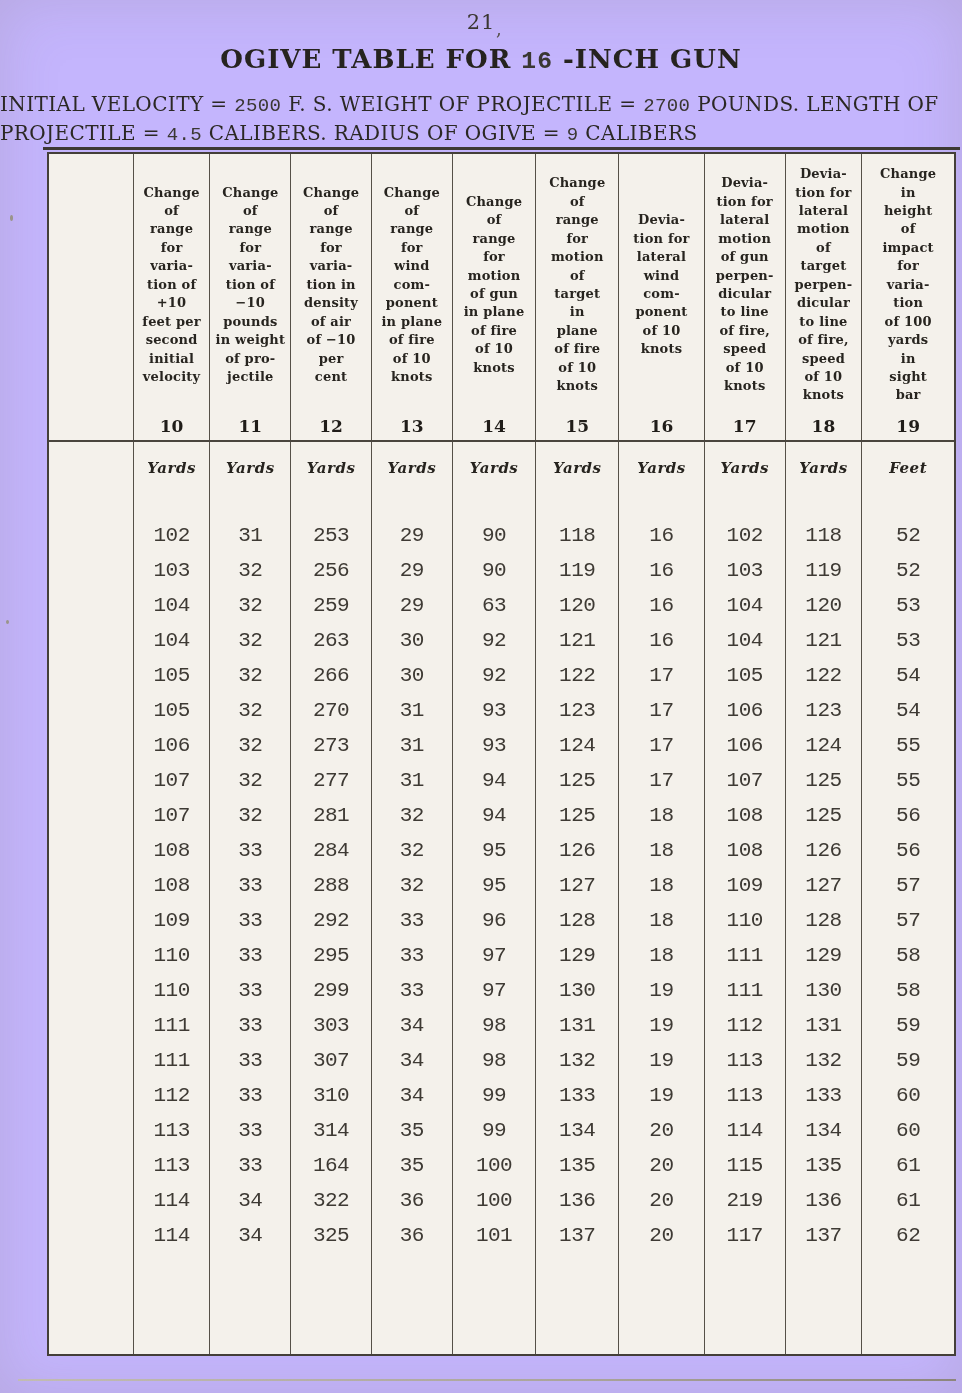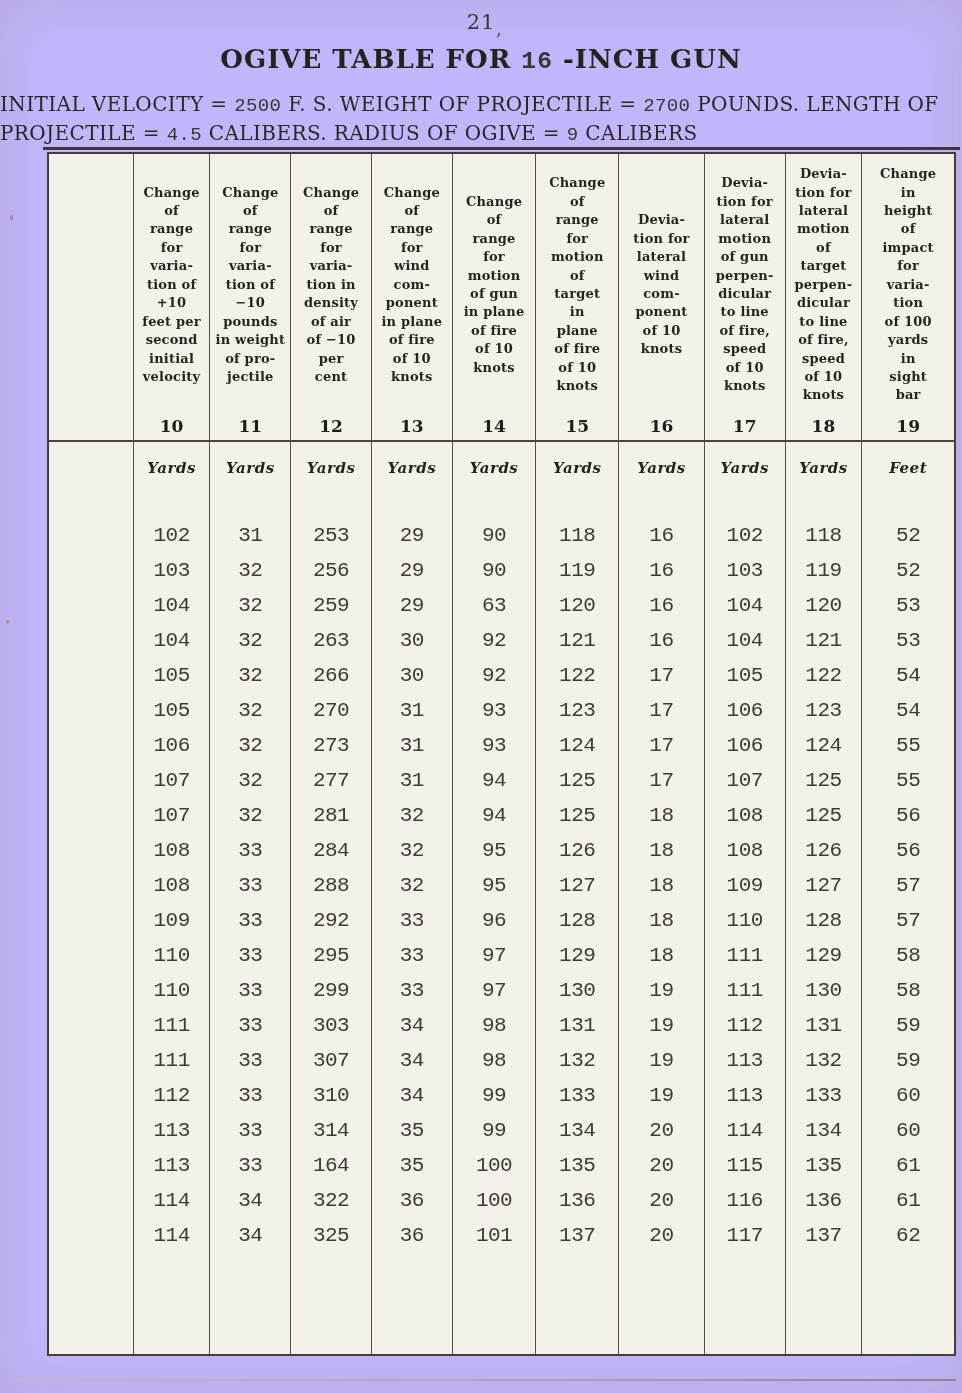--- a/index.html
+++ b/index.html
@@ -549,21 +549,21 @@
             <div class="val">110</div>
             <div class="val">111</div>
             <div class="val">111</div>
             <div class="val">112</div>
             <div class="val">113</div>
           </div>
           <div class="row-group">
             <div class="val">113</div>
             <div class="val">114</div>
             <div class="val">115</div>
-            <div class="val">116</div>
+            <div class="val">219</div>
             <div class="val">117</div>
           </div>
         </div>
         <div class="b-col" style="width: 77px;">
           <div class="unit-label">Yards</div>
           <div class="row-group first">
             <div class="val">118</div>
           </div>
           <div class="row-group">
             <div class="val">119</div>

